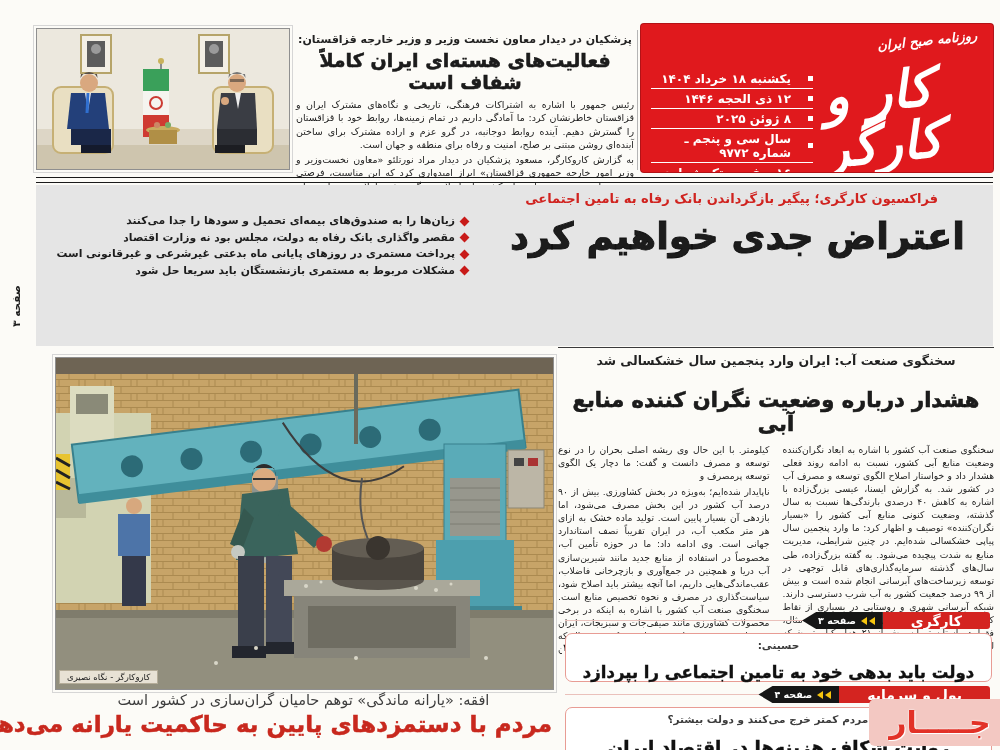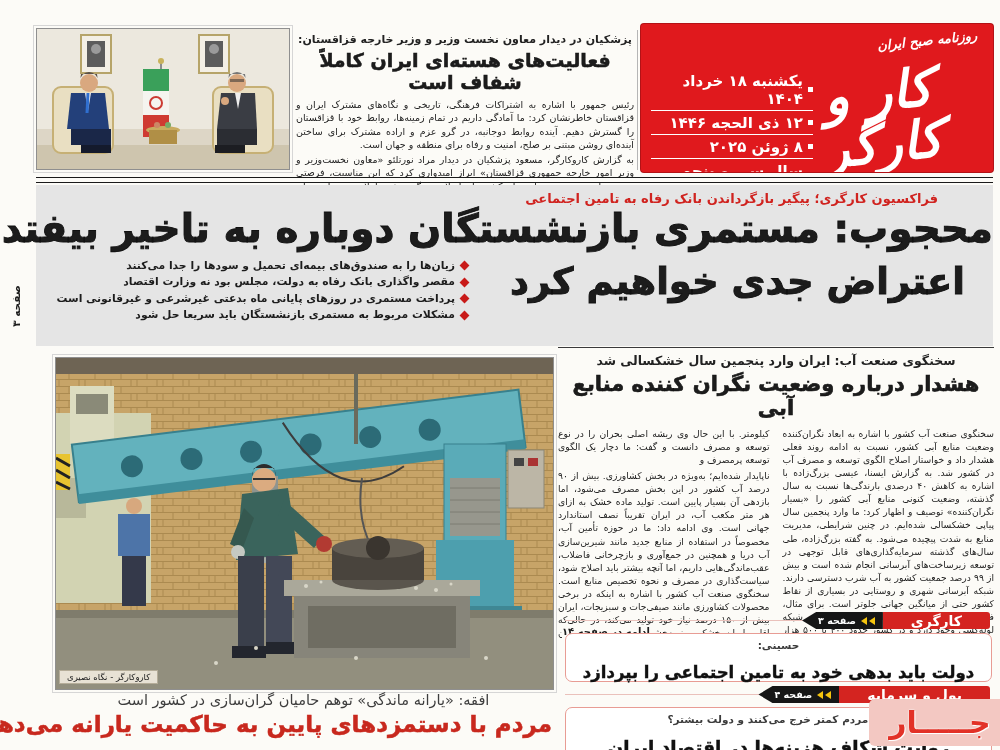--- a/index.html
+++ b/index.html
@@ -17,22 +17,22 @@
   .ts-body .par{display:block;margin-bottom:1px;}
   .ts-cont{font-size:10px;font-weight:bold;text-align:left;margin-top:0;}
 
   .masthead{position:absolute;left:641px;top:24px;width:352px;height:148px;background:#e0191d;
             border-radius:3px;direction:rtl;overflow:hidden;box-shadow:0 0 0 1px #b31216;}
   .mh-tagline{position:absolute;top:9px;right:16px;color:#fff;font-size:13px;font-style:italic;
               font-weight:bold;transform:rotate(-6deg);}
   .mh-brand{position:absolute;top:42px;right:0;width:225px;color:#fff;font-size:52px;font-weight:bold;
             font-style:italic;transform:rotate(-6deg);text-align:center;line-height:1;}
   .mh-info{position:absolute;left:10px;top:45px;width:162px;}
-  .mh-row{display:flex;align-items:center;gap:5px;border-bottom:1px solid #fff;padding:2.5px 0;
-          color:#fff;font-size:15px;font-weight:bold;}
+  .mh-row{display:flex;align-items:center;gap:17px;border-bottom:1px solid #fff;padding:2.5px 0;
+          color:#fff;font-size:12px;font-weight:bold;}
   .mh-sq{width:5px;height:5px;background:#fff;flex:none;}
   .mh-site{margin-top:4px;background:#ef4444;color:#111;font-size:9.5px;font-weight:bold;text-align:center;
            padding:2px 0;direction:ltr;letter-spacing:.3px;}
 
   .vrule{position:absolute;left:637px;top:30px;width:1px;height:140px;background:#b5b5b5;}
   .double-rule{position:absolute;left:36px;top:177px;width:957px;height:4px;
                border-top:1.6px solid #1a1a1a;border-bottom:1.6px solid #1a1a1a;}
 
   
   .lead{position:absolute;left:36px;top:185px;width:957px;height:161px;background:#e5e5e5;direction:rtl;}
@@ -49,21 +49,21 @@
   .pageref{position:absolute;left:-14px;top:300px;width:60px;text-align:center;font-size:10.5px;
            font-weight:bold;transform:rotate(-90deg);}
 
   
   .factory{left:55px;top:357px;width:497px;height:331px;}
   .credit{position:absolute;left:3px;bottom:5px;background:rgba(235,229,216,.96);font-size:8.5px;
           padding:1px 7px;direction:rtl;color:#222;border:1px solid #b5ad99;}
   .water{position:absolute;left:558px;top:347px;width:436px;direction:rtl;}
   .w-rule{border-top:1px solid #3a3a3a;margin-bottom:5px;}
   .w-kicker{font-size:12.5px;font-weight:bold;text-align:center;color:#222;}
-  .w-head{font-size:21px;font-weight:bold;text-align:center;margin:4px 0 7px;-webkit-text-stroke:.6px #111;}
+  .w-head{font-size:21px;font-weight:bold;text-align:center;margin:20px 0 7px;-webkit-text-stroke:.6px #111;}
   .w-cols{position:relative;height:212px;overflow:hidden;columns:2;column-gap:13px;
           font-size:9.2px;line-height:1.42;text-align:justify;}
   .w-cols .par{display:block;margin-bottom:3px;}
   .w-cont{position:absolute;left:4px;bottom:0;font-size:10px;font-weight:bold;background:#fcfbf7;padding-right:6px;}
 
   
   .trule{position:absolute;height:1px;background:#eac1bb;}
   .trule1{left:565px;top:620px;width:300px;}
   .trule2{left:565px;top:694px;width:285px;}
   .tag{position:absolute;display:flex;height:17px;direction:ltr;}
@@ -176,21 +176,20 @@
         <span>۱۶ صفحه ـ تک شماره ۸۰۰۰۰ ریال</span>
       </div>
       <div class="mh-site">WWW.KARVAKAREGAR.COM</div>
     </div>
   </div>
 
   <div class="double-rule"></div>
 
   <div class="lead">
     <div class="lead-kicker">فراکسیون کارگری؛ پیگیر بازگرداندن بانک رفاه به تامین اجتماعی</div>
-    <div class="lead-h1">محجوب: مستمری بازنشستگان دوباره به تاخیر بیفتد</div>
     <div class="lead-row">
       <div class="lead-h2">اعتراض جدی خواهیم کرد</div>
       <ul class="bullets">
         <li>
           <span class="diamond"></span>
           <span>زیان‌ها را به صندوق‌های بیمه‌ای تحمیل و سودها را جدا می‌کنند</span>
           </li>
         <li>
           <span class="diamond"></span>
           <span>مقصر واگذاری بانک رفاه به دولت، مجلس بود نه وزارت اقتصاد</span>

